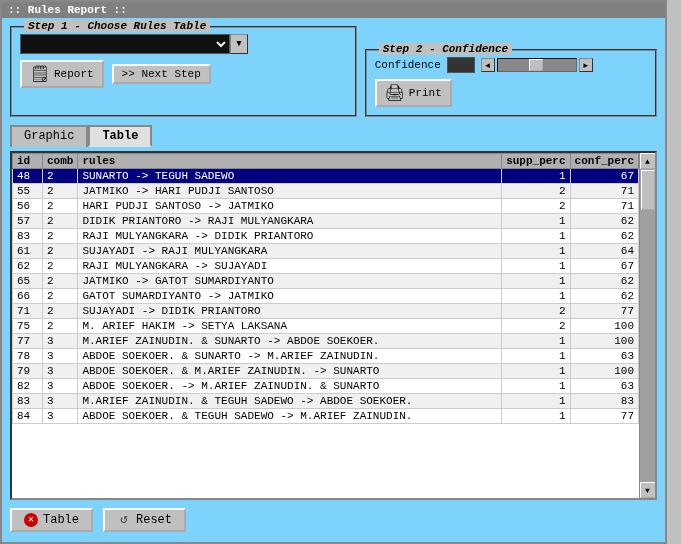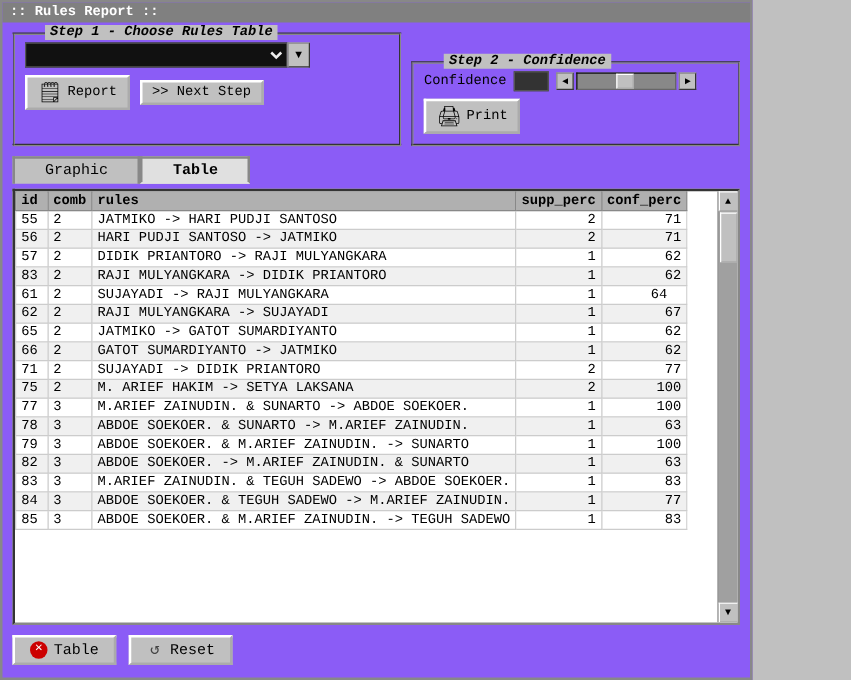--- a/index.html
+++ b/index.html
@@ -5,23 +5,23 @@
     * { box-sizing: border-box; margin: 0; padding: 0; }
     body {
       font-family: 'Courier New', Courier, monospace;
       font-size: 11px;
       background: #c0c0c0;
       width: 681px;
       height: 544px;
       overflow: hidden;
     }
     .window {
-      width: 602px;
+      width: 667px;
       height: 544px;
-      background: #8b5cf6;
+      background: #7dd3fc;
       border: 2px solid #888;
       display: flex;
       flex-direction: column;
     }
     .title-bar {
       background: #808080;
       color: white;
       padding: 2px 6px;
       font-size: 11px;
       font-weight: bold;
@@ -123,21 +123,21 @@
       height: 12px;
       background: #c0c0c0;
       border: 1px outset #fff;
     }
     .tabs-row {
       display: flex;
       gap: 0;
       margin-top: 4px;
     }
     .tab {
-      padding: 2px 24px;
+      padding: 2px 12px;
       border: 2px solid #888;
       border-bottom: none;
       background: #c0c0c0;
       font-size: 12px;
       cursor: pointer;
       font-family: 'Courier New', Courier, monospace;
     }
     .tab.active {
       background: #e0e0e0;
       font-weight: bold;
@@ -293,33 +293,32 @@
     .step2-box {
       border: 2px groove #888;
       padding: 6px 8px 8px 8px;
       position: relative;
       flex: 1;
       margin-top: 23px;
     }
     .box-title {
       position: absolute;
       top: -8px;
-      left: 24px;
+      left: 12px;
       background: #c0c0c0;
       padding: 0 4px;
       font-style: italic;
       font-weight: bold;
       font-size: 11px;
       white-space: nowrap;
     }
     .table-scroll-area {
       display: flex;
       flex: 1;
       overflow: hidden;
-      gap: 24px;
     }
   </style>
 </head>
 <body>
 
 <div class="window">
   <div class="title-bar">
     <span>:: Rules Report ::</span>
   </div>
   <div class="content-area">
@@ -381,20 +380,27 @@
             <thead>
               <tr>
                 <th class="col-id">id</th>
                 <th class="col-comb">comb</th>
                 <th class="col-rules">rules</th>
                 <th class="col-supp">supp_perc</th>
                 <th class="col-conf">conf_perc</th>
               </tr>
             </thead>
             <tbody id="table-body">
+            <tr class="selected">
+                  <td>48</td>
+                  <td>2</td>
+                  <td>SUNARTO -&gt; TEGUH SADEWO</td>
+                  <td style="text-align: right;">1</td>
+                  <td style="text-align: right;">67</td>
+                </tr>
                 <tr>
                   <td>55</td>
                   <td>2</td>
                   <td>JATMIKO -&gt; HARI PUDJI SANTOSO</td>
                   <td style="text-align: right;">2</td>
                   <td style="text-align: right;">71</td>
                 </tr>
                 <tr>
                   <td>56</td>
                   <td>2</td>
@@ -414,21 +420,21 @@
                   <td>2</td>
                   <td>RAJI MULYANGKARA -&gt; DIDIK PRIANTORO</td>
                   <td style="text-align: right;">1</td>
                   <td style="text-align: right;">62</td>
                 </tr>
                 <tr>
                   <td>61</td>
                   <td>2</td>
                   <td>SUJAYADI -&gt; RAJI MULYANGKARA</td>
                   <td style="text-align: right;">1</td>
-                  <td style="text-align: center; padding-left: 28px;">64</td>
+                  <td style="text-align: right; padding-left: 28px;">64</td>
                 </tr>
                 <tr>
                   <td>62</td>
                   <td>2</td>
                   <td>RAJI MULYANGKARA -&gt; SUJAYADI</td>
                   <td style="text-align: right;">1</td>
                   <td style="text-align: right;">67</td>
                 </tr>
                 <tr>
                   <td>65</td>
@@ -492,27 +498,20 @@
                   <td>M.ARIEF ZAINUDIN. &amp; TEGUH SADEWO -&gt; ABDOE SOEKOER.</td>
                   <td style="text-align: right;">1</td>
                   <td style="text-align: right;">83</td>
                 </tr>
                 <tr>
                   <td>84</td>
                   <td>3</td>
                   <td>ABDOE SOEKOER. &amp; TEGUH SADEWO -&gt; M.ARIEF ZAINUDIN.</td>
                   <td style="text-align: right;">1</td>
                   <td style="text-align: right;">77</td>
-                </tr>
-                <tr>
-                  <td>85</td>
-                  <td>3</td>
-                  <td>ABDOE SOEKOER. &amp; M.ARIEF ZAINUDIN. -&gt; TEGUH SADEWO</td>
-                  <td style="text-align: right;">1</td>
-                  <td style="text-align: right;">83</td>
                 </tr>
               </tbody>
           </table>
         </div>
         <div class="scrollbar">
           <div class="scrollbar-btn">▲</div>
           <div class="scrollbar-track">
             <div class="scrollbar-thumb"></div>
           </div>
           <div class="scrollbar-btn">▼</div>

